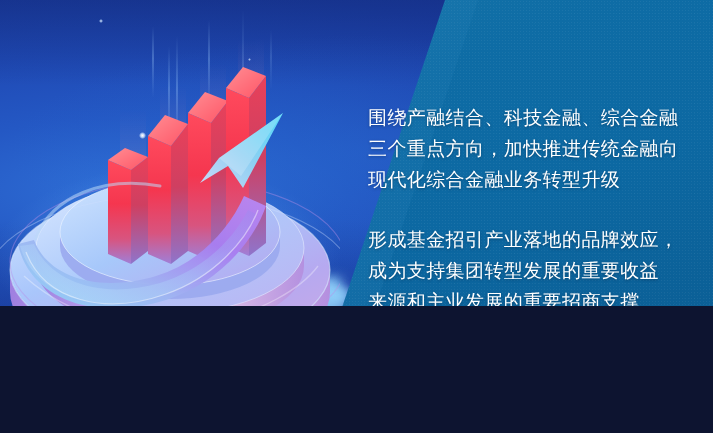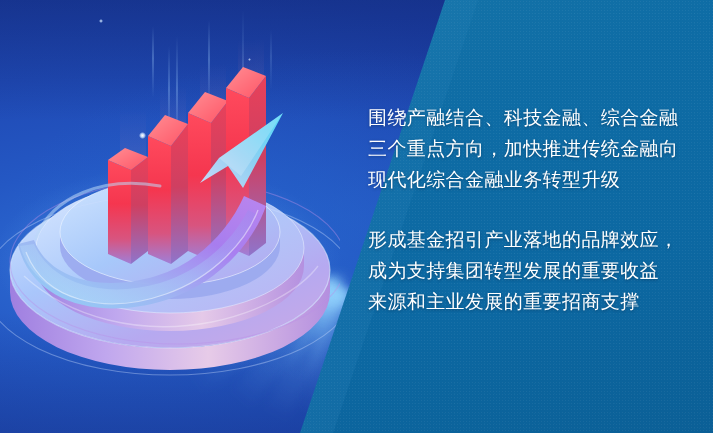--- a/index.html
+++ b/index.html
@@ -7,21 +7,21 @@
     padding: 0;
     background: #0d1430;
   }
   body {
     font-family: "DejaVu Sans", "Liberation Sans", sans-serif;
   }
 
   #banner {
     position: relative;
     width: 713px;
-    height: 433px;
+    height: 306px;
     overflow: hidden;
     background: #a16207;
   }
 
   
   .bg-base {
     position: absolute;
     inset: 0;
     background:
       radial-gradient(120% 90% at 18% 62%, #2f6fd6 0%, #2458c4 26%, #1f49b4 50%, #1c3fa8 72%, #1b3a9e 100%);

